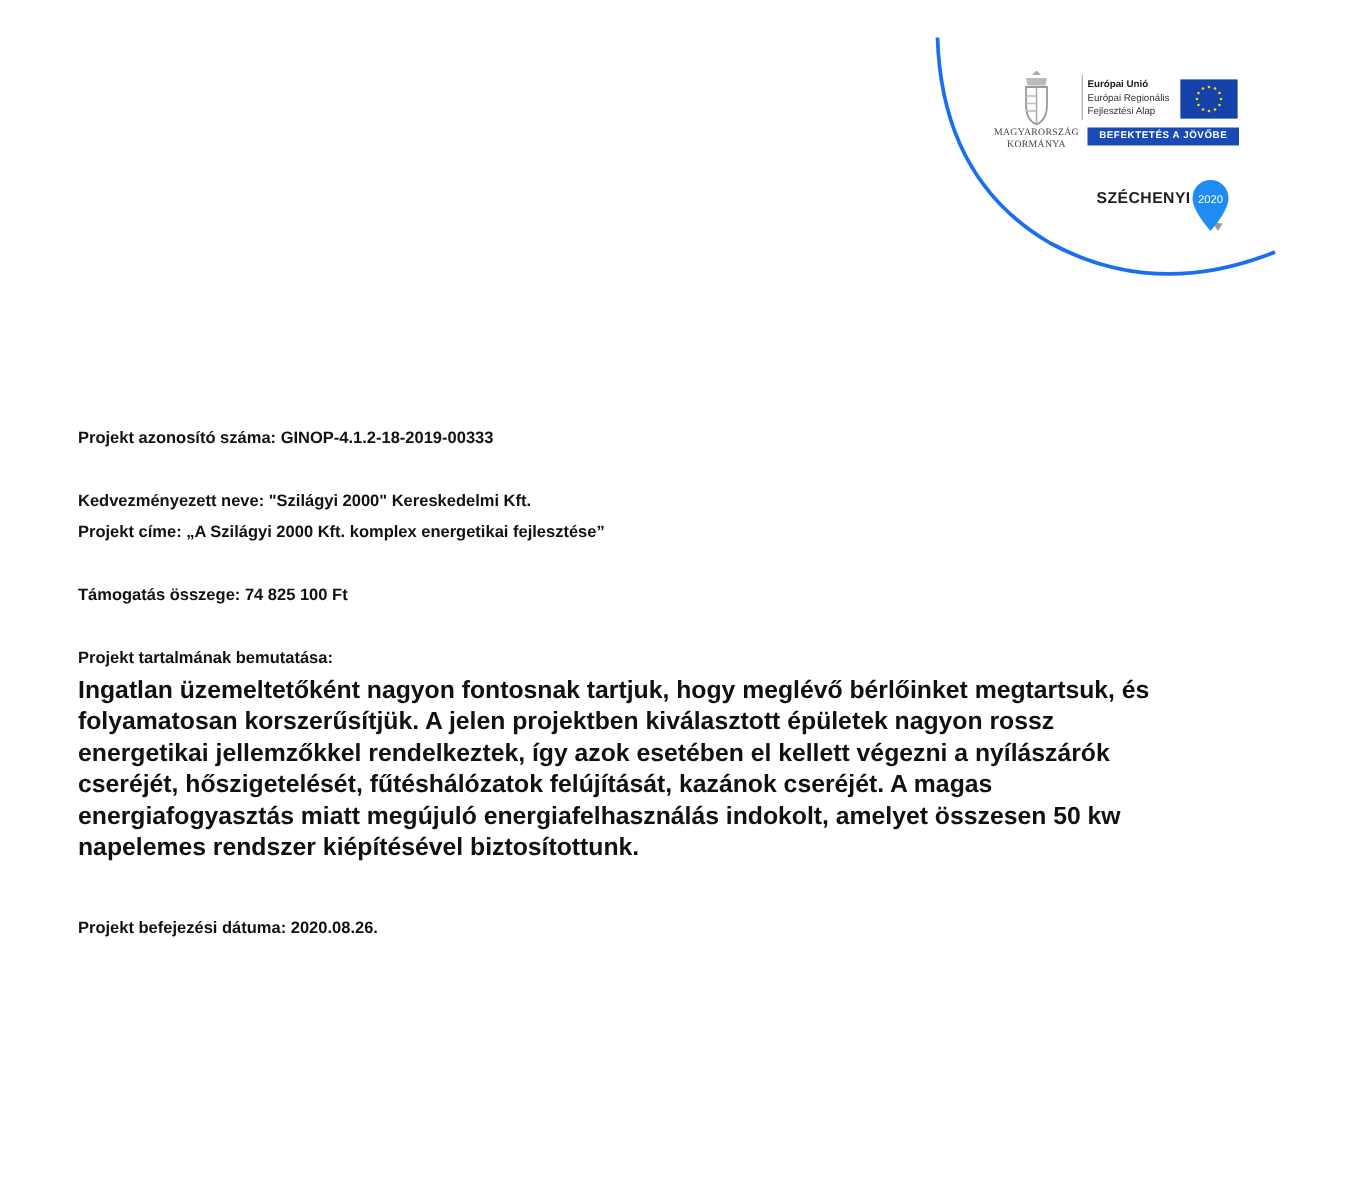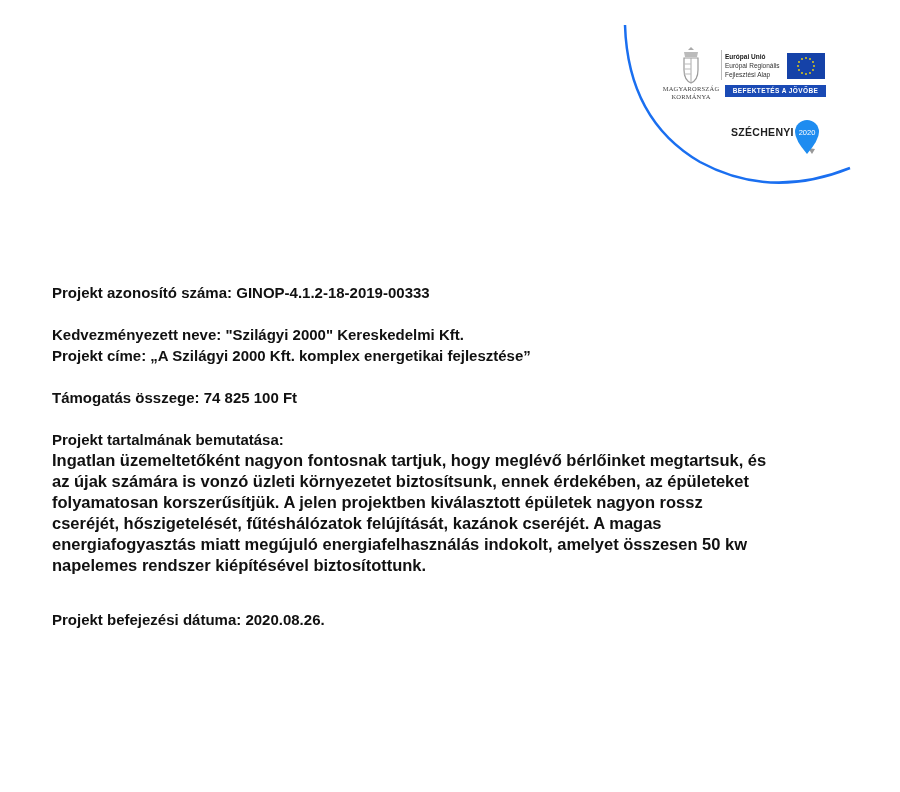--- a/index.html
+++ b/index.html
@@ -17,21 +17,21 @@
     .eu-text { position: absolute; left: 725px; top: 52px; font-size: 6.5px; line-height: 9px; color: #333; }
     .eu-text .b { font-weight: bold; color: #1a1a1a; }
     .eu-flag { position: absolute; left: 787px; top: 53px; width: 38px; height: 26px; background: #1542a8; }
     .invest {
       position: absolute; left: 725px; top: 85px; width: 101px; height: 12px; background: #1a4ab5;
       color: #fff; font-size: 6.5px; font-weight: bold; text-align: center; line-height: 12px; letter-spacing: 0.4px;
     }
     .szech { position: absolute; left: 719px; top: 126px; font-size: 10.5px; font-weight: bold; color: #1e1e1e; letter-spacing: 0.3px; padding-left: 12px; }
     .pin { position: absolute; left: 792px; top: 118px; }
     .content { position: absolute; left: 52px; top: 282px; width: 800px; }
-    .line { font-size: 15px; font-weight: bold; line-height: 21px; margin: 0; white-space: nowrap; }
+    .line { font-size: 11px; font-weight: bold; line-height: 21px; margin: 0; white-space: nowrap; }
     .para { font-size: 16.5px; font-weight: bold; line-height: 21px; margin: 0; }
     .para span { display: block; white-space: nowrap; }
   </style>
 </head>
 <body>
 
 <svg class="curve" width="900" height="200" viewBox="0 0 900 200">
   <path d="M625 25 Q628 120 700 162 Q770 200 850 168" fill="none" stroke="#1a6ff0" stroke-width="2.5"></path>
 </svg>
 
@@ -80,20 +80,20 @@
 </div>
 
 <div class="content">
   <p class="line" style="margin-top:0">Projekt azonosító száma: GINOP-4.1.2-18-2019-00333</p>
   <p class="line" style="margin-top:21px">Kedvezményezett neve: "Szilágyi 2000" Kereskedelmi Kft.</p>
   <p class="line" style="">Projekt címe: „A Szilágyi 2000 Kft. komplex energetikai fejlesztése”</p>
   <p class="line" style="margin-top:21px">Támogatás összege: 74 825 100 Ft</p>
   <p class="line" style="margin-top:21px">Projekt tartalmának bemutatása:</p>
   <div class="para" style="">
     <span>Ingatlan üzemeltetőként nagyon fontosnak tartjuk, hogy meglévő bérlőinket megtartsuk, és</span>
-    <span>az újak számára is vonzó üzleti környezetet biztosítsunk, ennek érdekében, az épületeket</span>
     <span>folyamatosan korszerűsítjük. A jelen projektben kiválasztott épületek nagyon rossz</span>
+    <span>energetikai jellemzőkkel rendelkeztek, így azok esetében el kellett végezni a nyílászárók</span>
     <span>cseréjét, hőszigetelését, fűtéshálózatok felújítását, kazánok cseréjét. A magas</span>
     <span>energiafogyasztás miatt megújuló energiafelhasználás indokolt, amelyet összesen 50 kw</span>
     <span>napelemes rendszer kiépítésével biztosítottunk.</span>
   </div>
   <p class="line" style="margin-top:33px">Projekt befejezési dátuma: 2020.08.26.</p>
 </div>
 
 </body></html>

